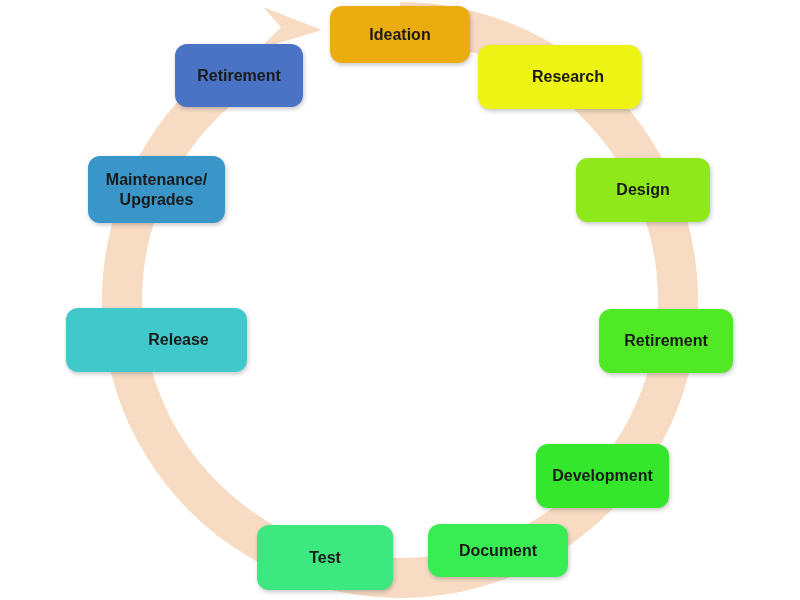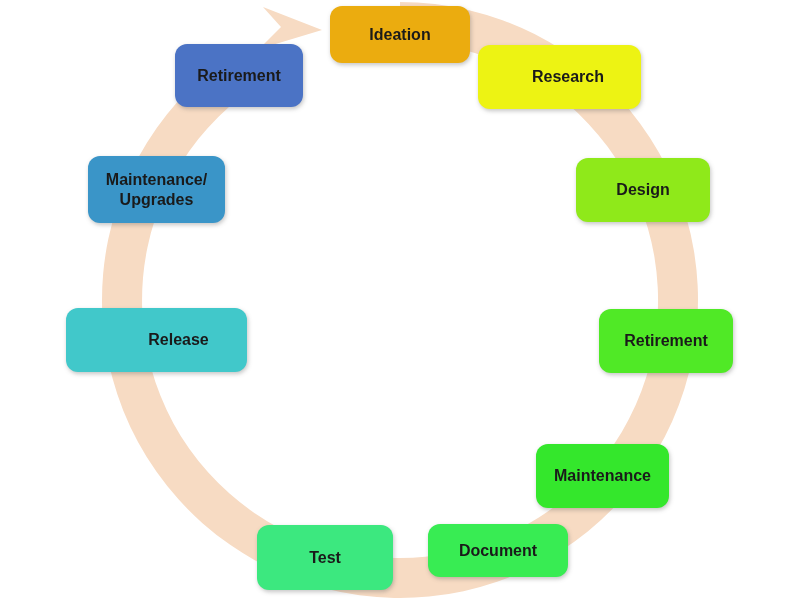--- a/index.html
+++ b/index.html
@@ -66,21 +66,21 @@
 
   <div class="stage s3" style="background-color: rgb(143, 233, 26);">
     <span class="label">Design</span>
   </div>
 
   <div class="stage s4" style="background-color: rgb(80, 233, 38);">
     <span class="label">Retirement</span>
   </div>
 
   <div class="stage s5" style="background-color: rgb(52, 231, 44);">
-    <span class="label">Maintenance</span>
+    <span class="label">Development</span>
   </div>
 
   <div class="stage s6" style="background-color: rgb(56, 236, 83);">
     <span class="label">Document</span>
   </div>
 
   <div class="stage s7" style="background-color: rgb(60, 232, 127);">
     <span class="label">Test</span>
   </div>
 

